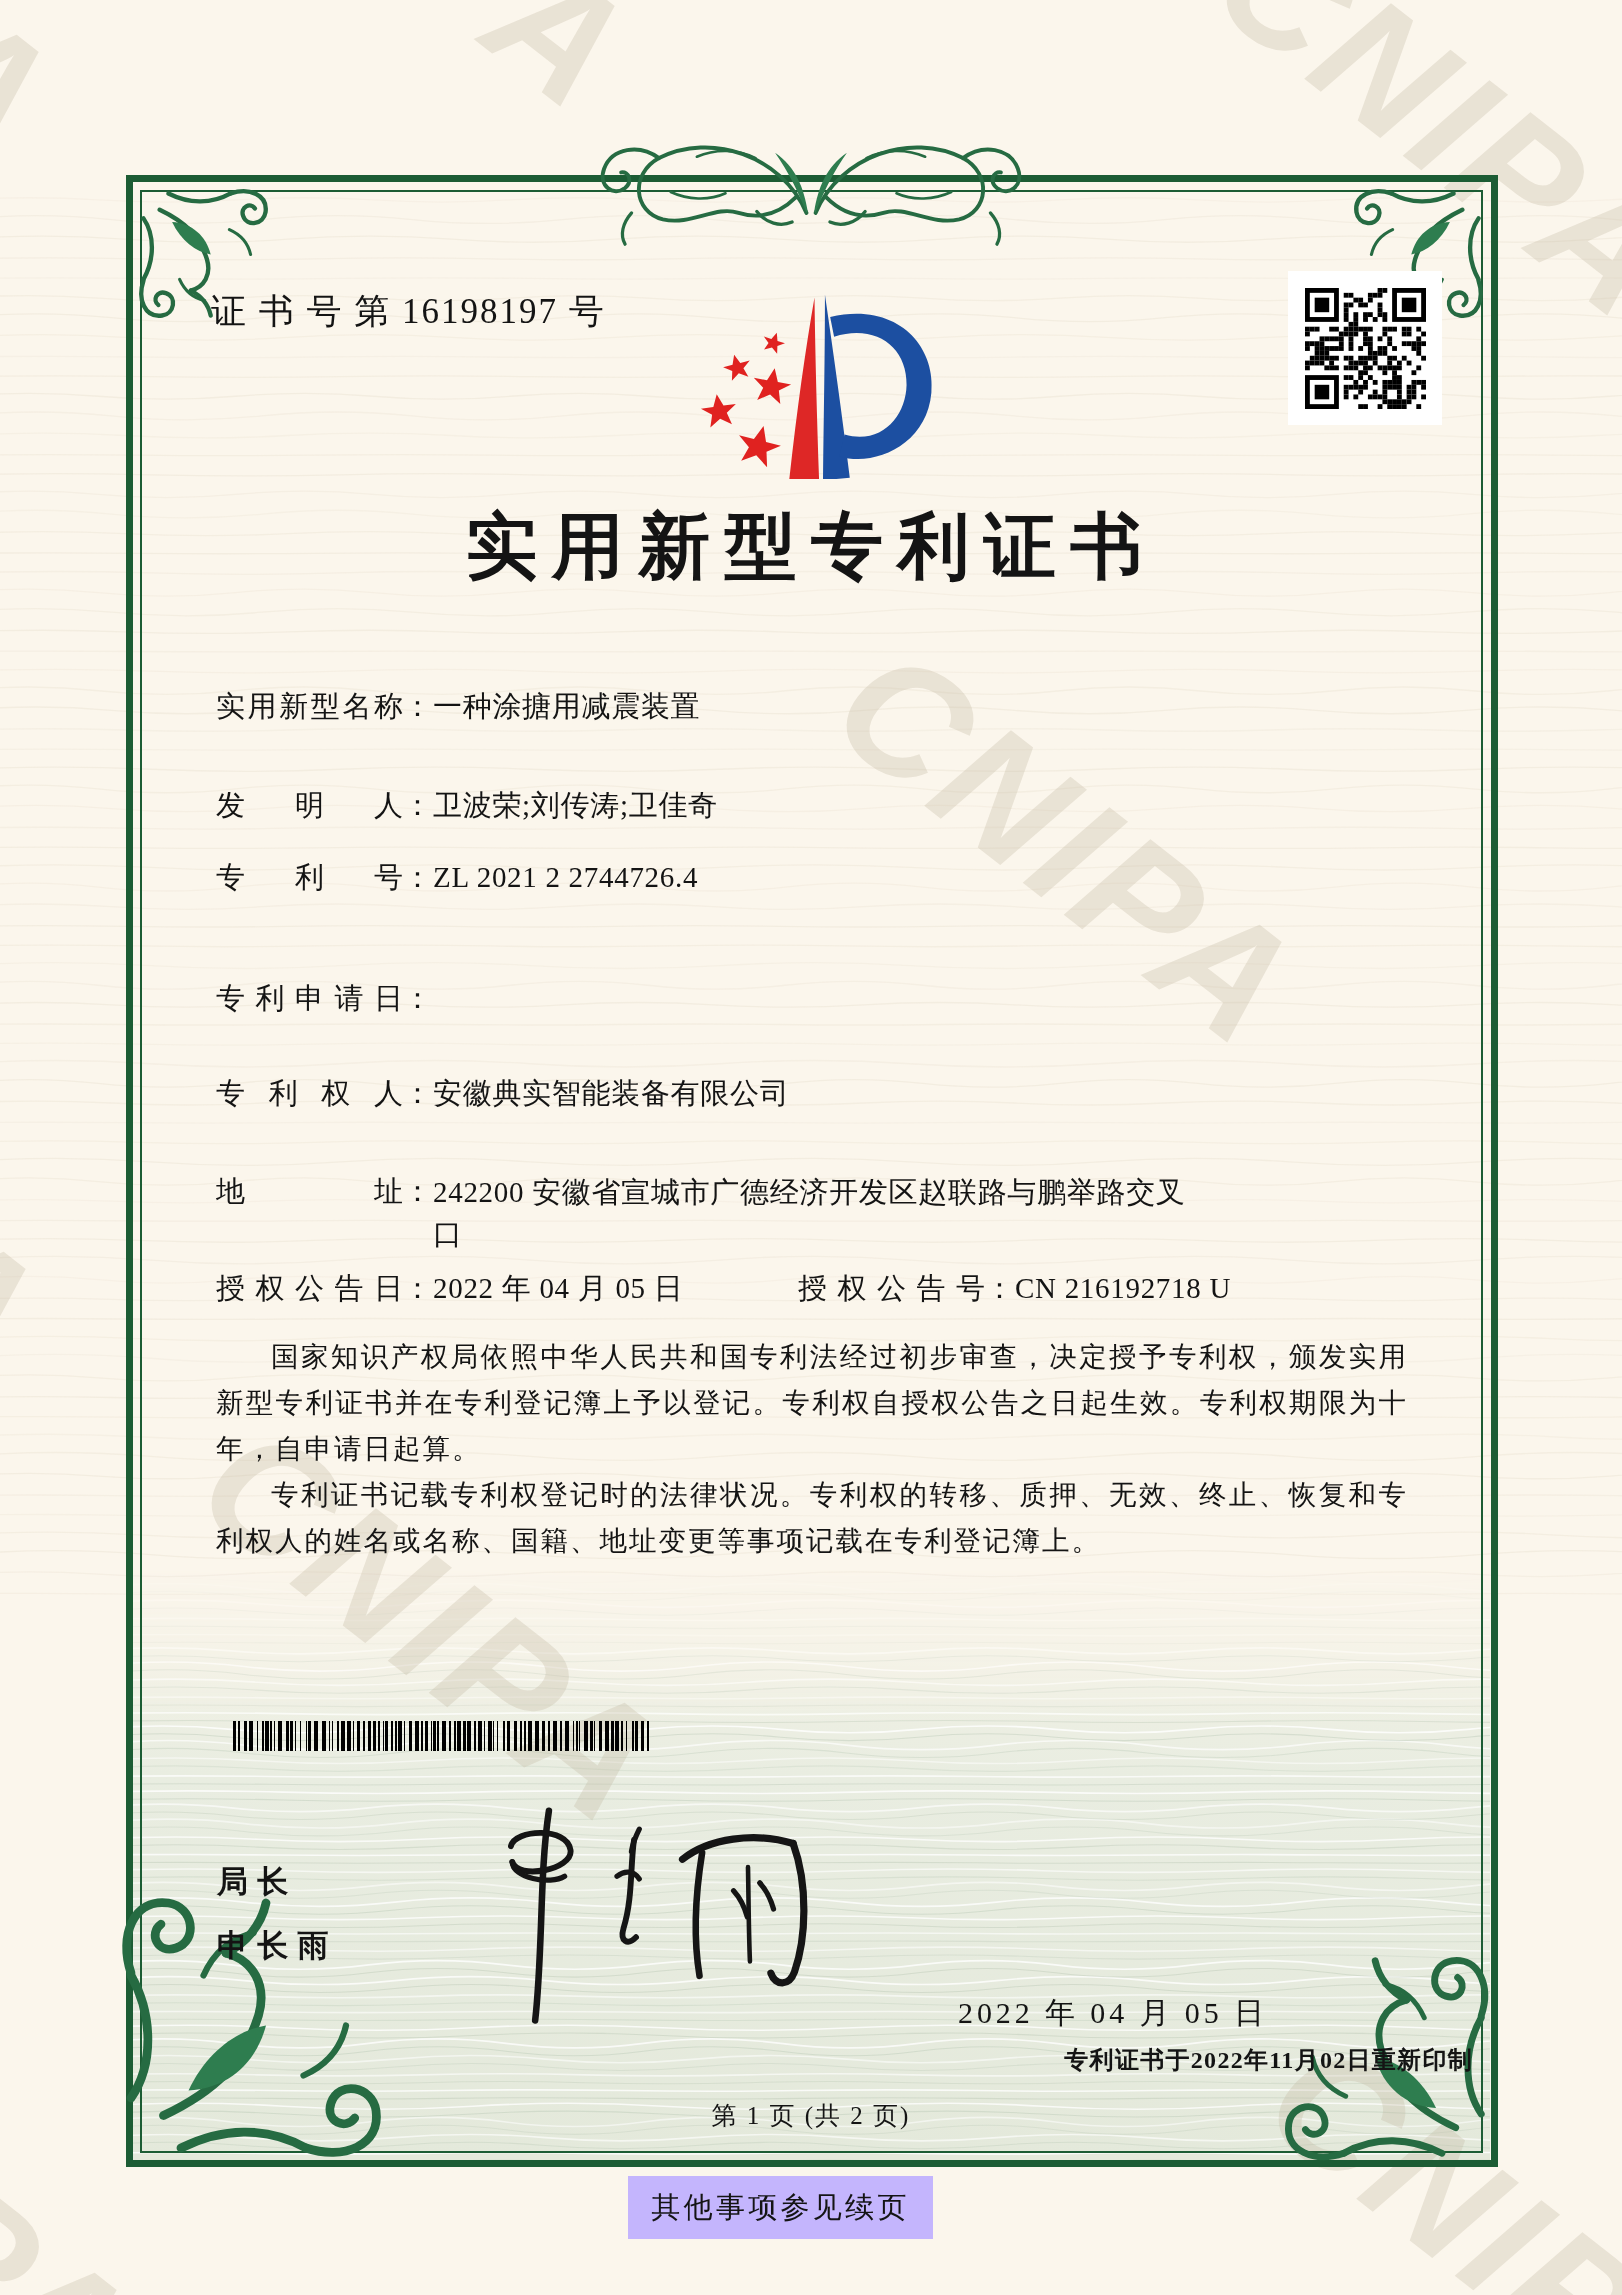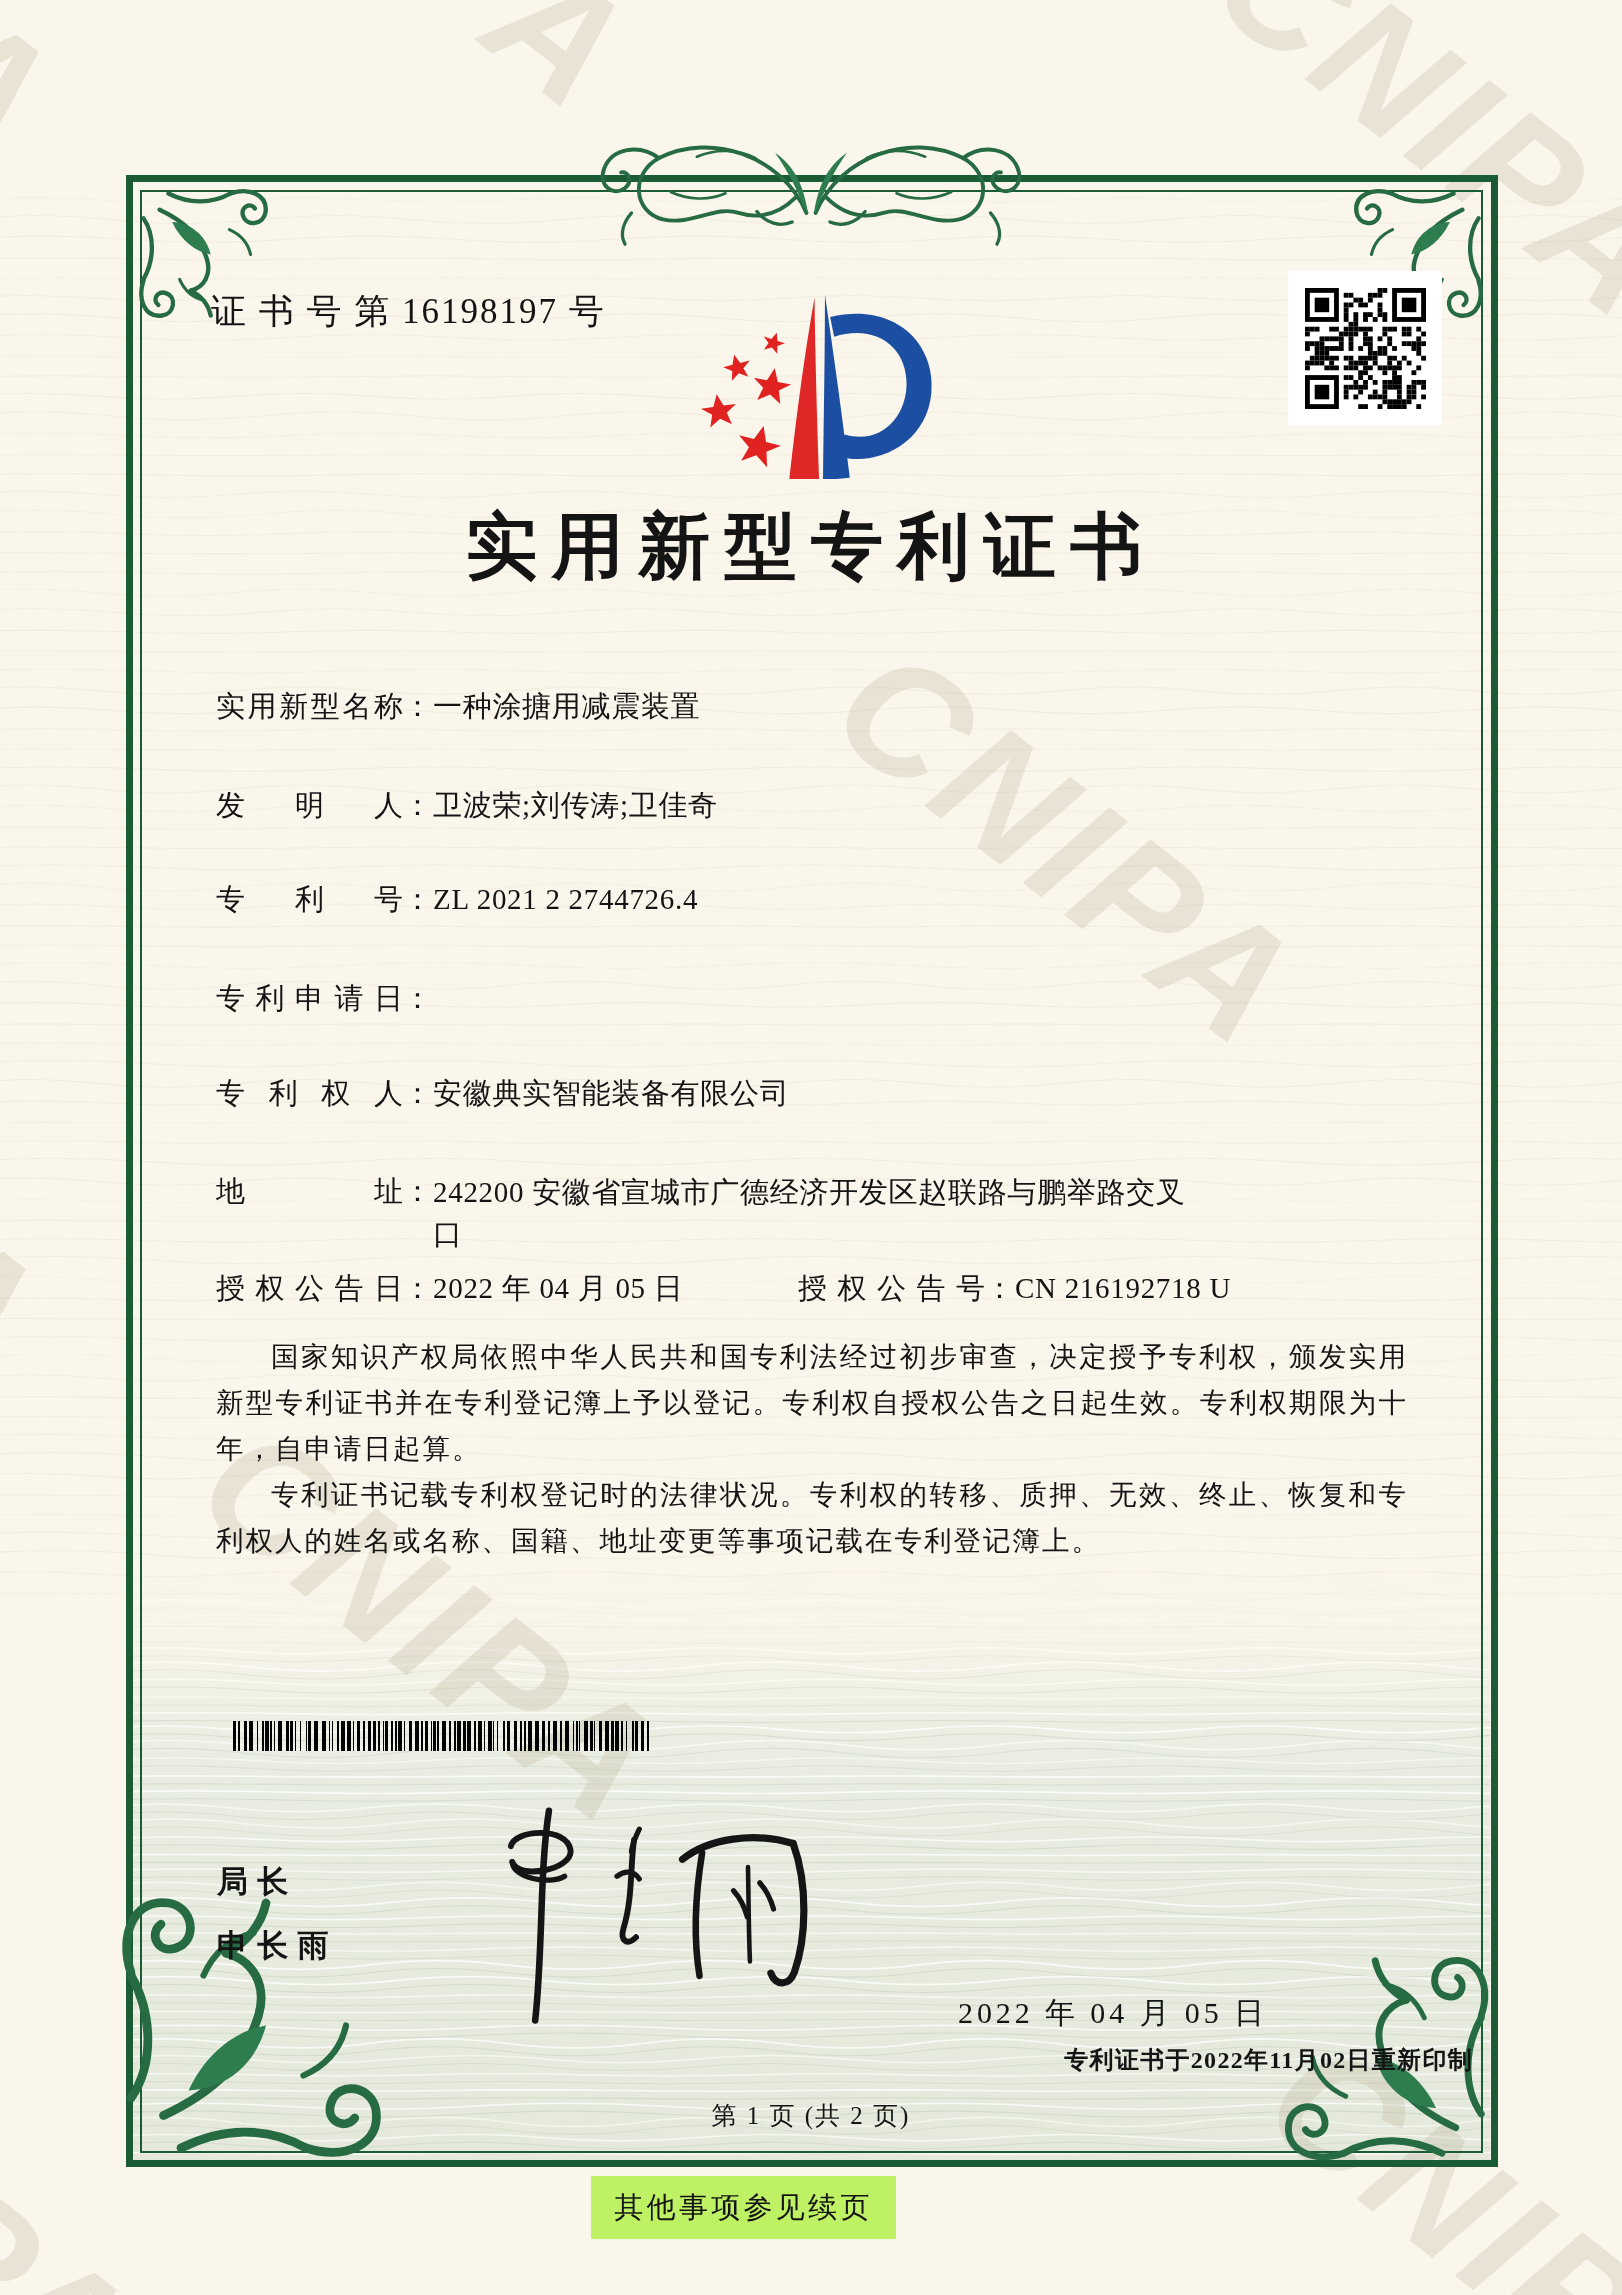--- a/index.html
+++ b/index.html
@@ -67,21 +67,21 @@
       font-size:31px;letter-spacing:9.2px;}
   .signature{position:absolute;left:452px;top:1799px;}
 
   
   .issue-date{position:absolute;left:753px;top:1993px;width:720px;text-align:center;
       font-size:30px;letter-spacing:3.9px;}
   .reprint{position:absolute;left:753px;top:2044px;width:720px;text-align:right;
       font-size:24px;font-weight:700;letter-spacing:1.3px;}
   .page-info{position:absolute;left:126px;top:2099px;width:1370px;text-align:center;
       font-size:25px;letter-spacing:2px;}
-  .footer-box{position:absolute;left:591px;top:2176px;width:305px;height:63px;background:#bef264;
+  .footer-box{position:absolute;left:628px;top:2176px;width:305px;height:63px;background:#c4b5fd;
       text-align:center;line-height:63px;font-size:29px;letter-spacing:3.3px;}
 </style>
 </head>
 <body>
 
 <div class="page">
 
   <svg id="waves-cream" class="cream-waves" width="1623" height="1407" viewBox="0 0 2480 2150">
       <path d="M -60 6 q 105 -6.6000000000000005 210 0 t 210 0 q 105 -6.6000000000000005 210 0 t 210 0 q 105 -6.6000000000000005 210 0 t 210 0 q 105 -6.6000000000000005 210 0 t 210 0 q 105 -6.6000000000000005 210 0 t 210 0 q 105 -6.6000000000000005 210 0 t 210 0 q 105 -6.6000000000000005 210 0 t 210 0" fill="none" stroke="#c8b89a" stroke-width="2" stroke-opacity="0.077"></path>
       <path d="M -60 36 q 115 -11.803214201252842 230 0 t 230 0 q 115 -11.803214201252842 230 0 t 230 0 q 115 -11.803214201252842 230 0 t 230 0 q 115 -11.803214201252842 230 0 t 230 0 q 115 -11.803214201252842 230 0 t 230 0 q 115 -11.803214201252842 230 0 t 230 0" fill="none" stroke="#c8b89a" stroke-width="2" stroke-opacity="0.122"></path>
@@ -545,21 +545,21 @@
   <div class="frow" style="top:686px">
     <span class="flabel">实用新型名称</span>
       <span class="fcolon">：</span>
       <span class="fvalue">一种涂搪用减震装置</span>
   </div>
   <div class="frow" style="top:785px">
     <span class="flabel">发明人</span>
       <span class="fcolon">：</span>
       <span class="fvalue">卫波荣;刘传涛;卫佳奇</span>
   </div>
-  <div class="frow" style="top:879px">
+  <div class="frow" style="top:857px">
     <span class="flabel">专利号</span>
       <span class="fcolon">：</span>
       <span class="fvalue">ZL 2021 2 2744726.4</span>
   </div>
   <div class="frow" style="top:978px">
     <span class="flabel">专利申请日</span>
       <span class="fcolon">：</span>
   </div>
   <div class="frow" style="top:1073px">
     <span class="flabel">专利权人</span>

